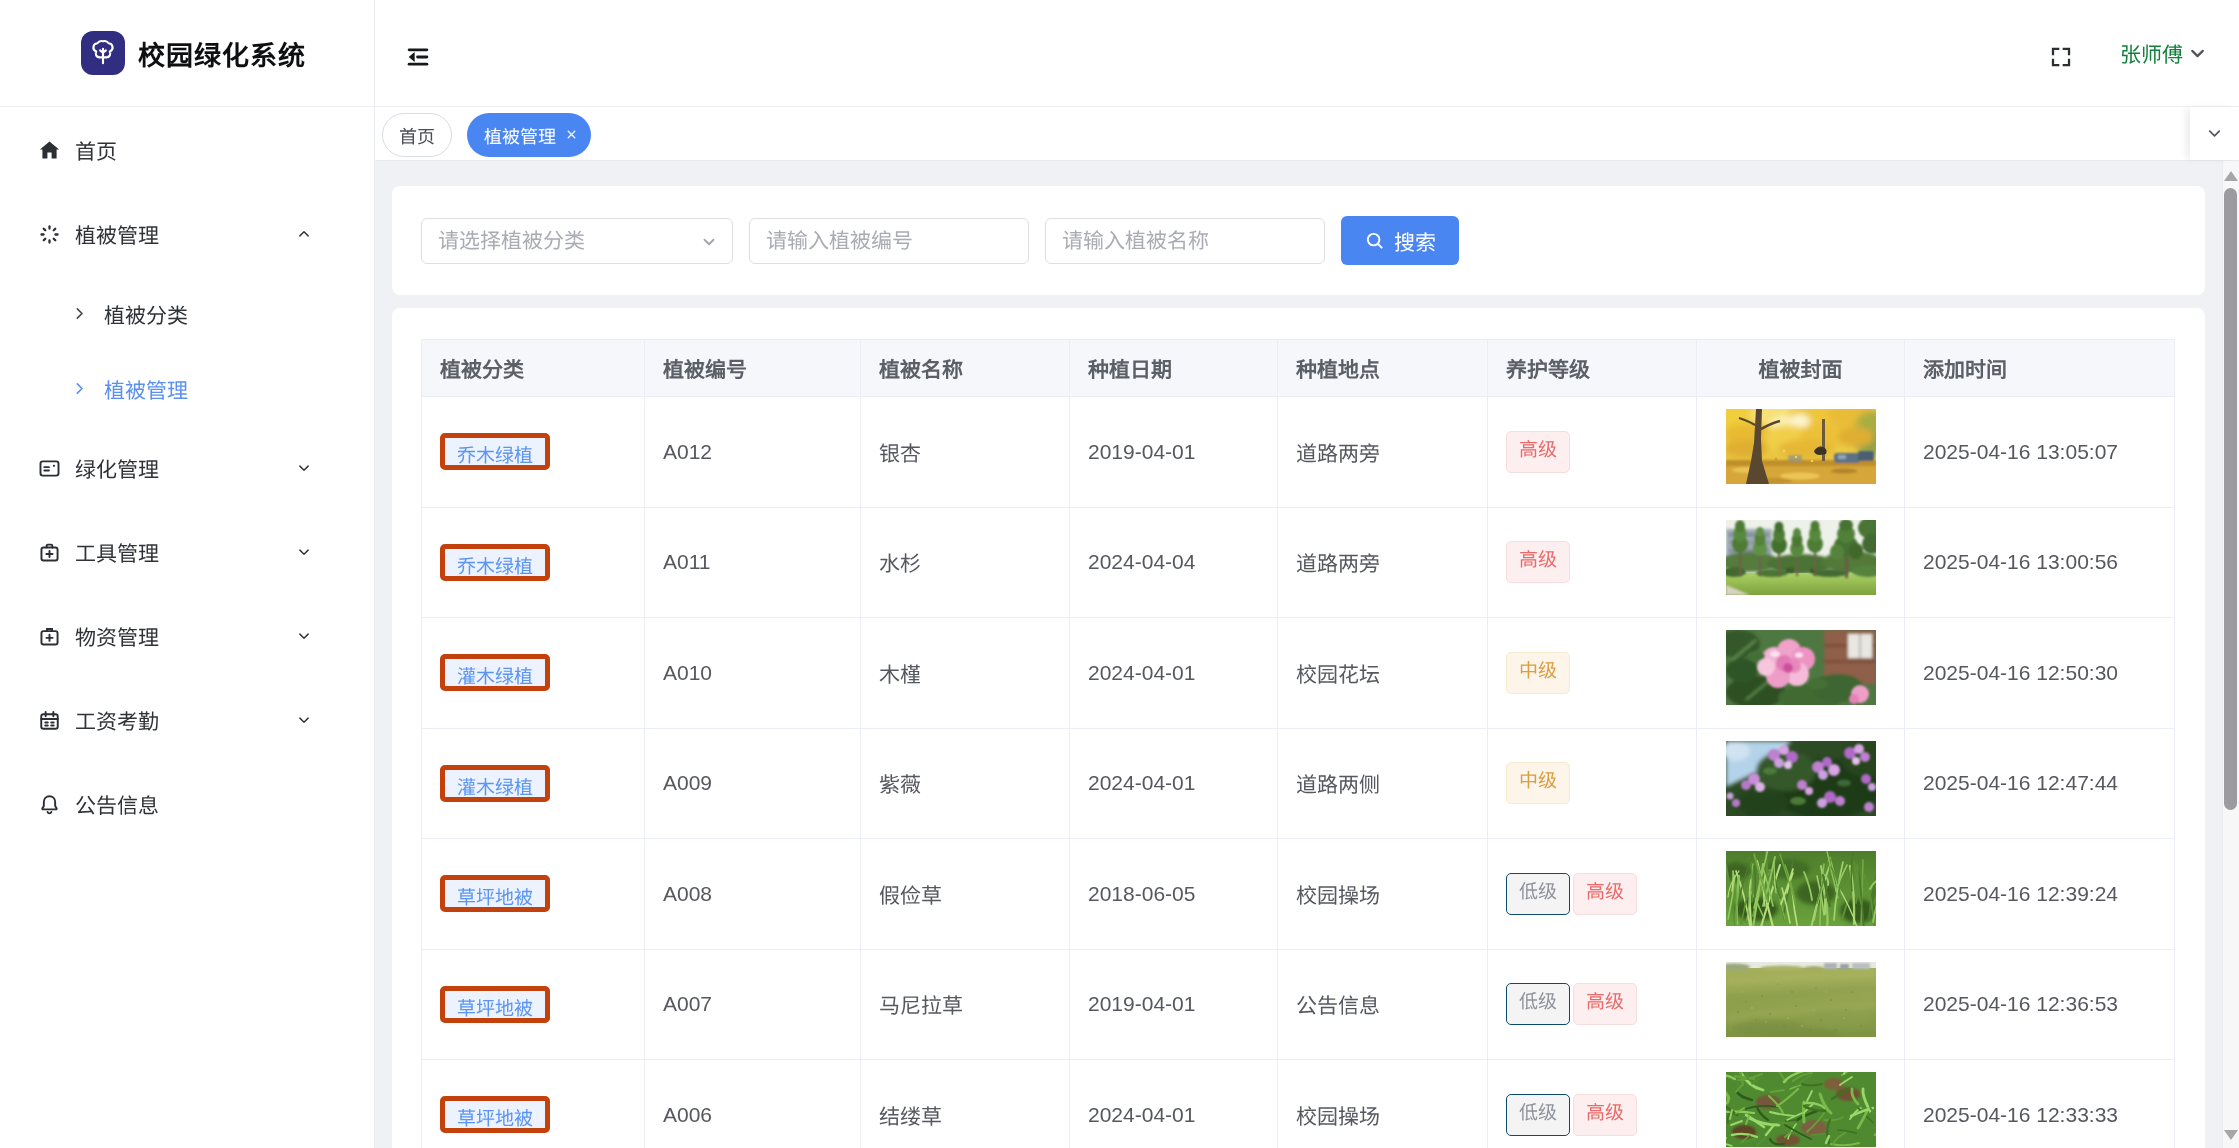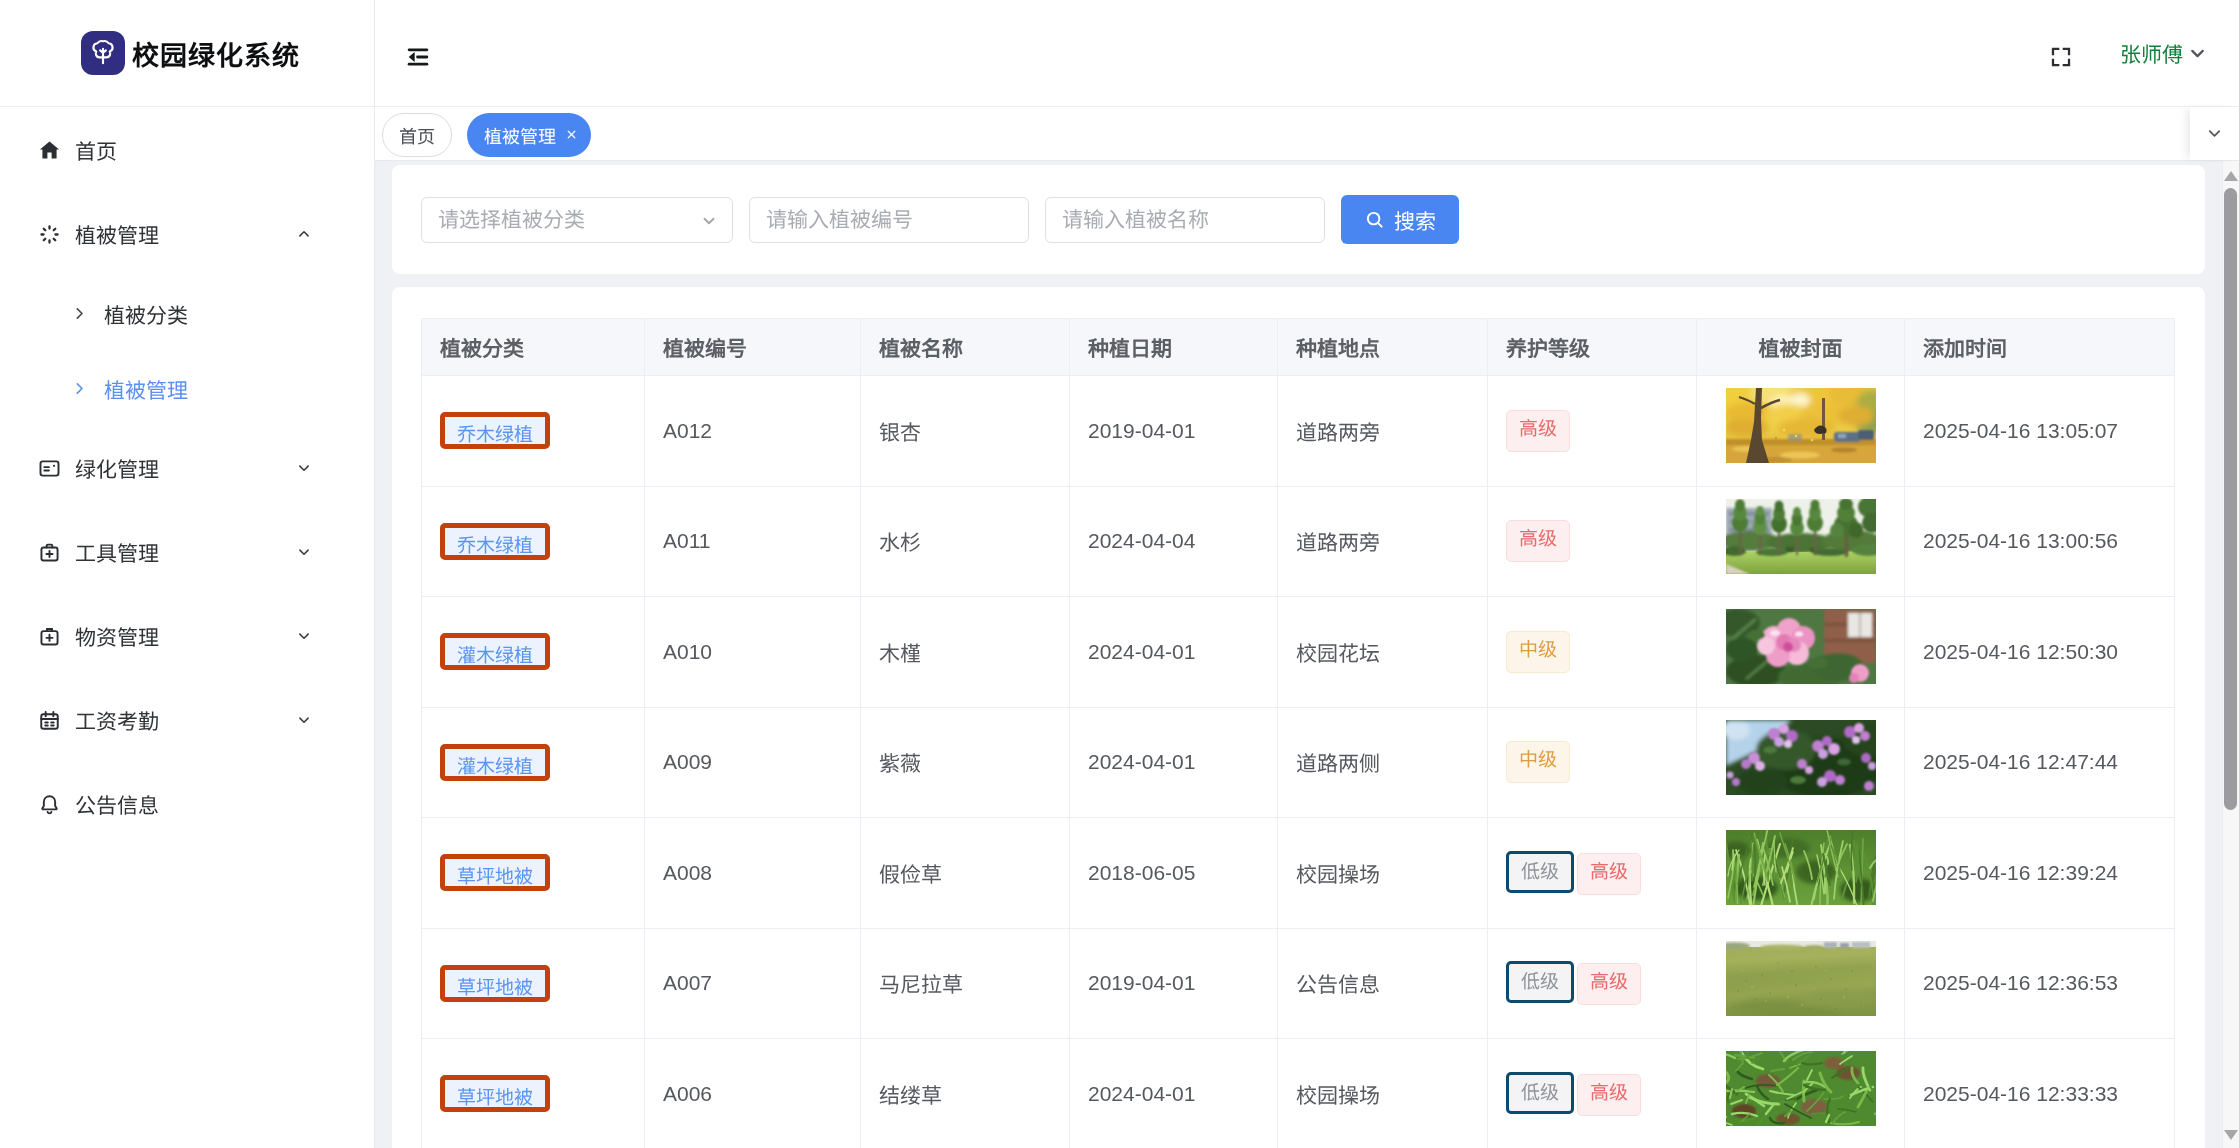--- a/index.html
+++ b/index.html
@@ -6,21 +6,21 @@
   * { margin:0; padding:0; box-sizing:border-box; }
   html,body { width:2239px; height:1148px; overflow:hidden; }
   body { font-family:"Liberation Sans","DejaVu Sans",sans-serif; font-size:21px; color:#55585e; background:#eff1f4; }
   .app { display:flex; width:2239px; height:1148px; }
 
   
   .sidebar { width:375px; flex:0 0 375px; background:#fff; border-right:1px solid #e9ebee; height:1148px; }
   .logo-row { height:107px; border-bottom:1px solid #eceef1; display:flex; align-items:center; padding-left:81px; }
   .logo-badge { width:44px; height:44px; border-radius:12px; background:#312e81; display:flex; align-items:center; justify-content:center; flex:0 0 44px; }
   .logo-badge svg { width:30px; height:30px; }
-  .logo-title { font-size:27px; font-weight:bold; color:#0e0f11; margin-left:7px; letter-spacing:1px; white-space:nowrap; }
+  .logo-title { font-size:27px; font-weight:bold; color:#0e0f11; margin-left:13px; letter-spacing:1px; white-space:nowrap; }
   .menu { padding-top:1px; }
   .mi { height:84px; display:flex; align-items:center; padding:0 61px 0 38px; color:#2f3237; font-size:21px; cursor:pointer; }
   .mi .mi-icon { width:23px; height:23px; flex:0 0 23px; color:#2b2e33; }
   .mi .mi-icon svg { width:23px; height:23px; display:block; }
   .mi .mi-label { margin-left:14px; }
   .mi .mi-caret { margin-left:auto; width:18px; height:18px; color:#35383d; }
   .mi .mi-caret svg { width:18px; height:18px; display:block; }
   .smi { height:75px; display:flex; align-items:center; padding-left:72px; color:#2f3237; font-size:21px; cursor:pointer; }
   .smi .smi-arrow { width:15px; height:15px; color:#46494e; }
   .smi .smi-arrow svg { width:15px; height:15px; display:block; }
@@ -45,21 +45,21 @@
   .tabbar { height:54px; background:#fff; border-bottom:1px solid #e7e9ec; display:flex; align-items:center; padding-left:7px; position:relative; flex:0 0 54px; }
   .tab { height:44px; border-radius:22px; display:flex; align-items:center; font-size:18px; cursor:pointer; position:relative; top:1px; }
   .tab.plain { background:#fff; border:1px solid #d9dde4; color:#4b4f55; padding:0 16px; }
   .tab.active { background:#4a86f2; color:#fff; padding:0 13px 0 17px; margin-left:15px; }
   .tab .tab-close { width:13px; height:13px; margin-left:9px; color:rgba(255,255,255,.95); }
   .tab .tab-close svg { width:13px; height:13px; display:block; }
   .tab-more { position:absolute; right:0; top:0; width:49px; height:53px; background:#fff; box-shadow:-6px 0 8px -2px rgba(0,0,0,.08); display:flex; align-items:center; justify-content:center; cursor:pointer; color:#54575d; }
   .tab-more svg { width:19px; height:19px; display:block; }
 
   
-  .content { flex:1 1 auto; padding:4px 34px 0 17px; overflow:hidden; }
+  .content { flex:1 1 auto; padding:25px 34px 0 17px; overflow:hidden; }
   .card { background:#fff; border-radius:8px; }
   .search-card { height:109px; padding:31px 29px; display:flex; align-items:center; }
   .field { height:46px; border:1px solid #dcdfe6; border-radius:6px; background:#fff; position:relative; display:flex; align-items:center; }
   .field input { border:none; outline:none; width:100%; height:100%; border-radius:6px; font-size:21px; font-family:inherit; color:#55585e; padding:0 16px; background:transparent; }
   .field input::placeholder { color:#a9acb3; }
   .f-select { width:312px; }
   .f-select input { padding-right:48px; }
   .sel-caret { position:absolute; right:14px; top:14px; width:18px; height:18px; color:#a2a5ac; pointer-events:none; }
   .sel-caret svg { width:18px; height:18px; display:block; }
   .f-input { width:280px; margin-left:16px; }
@@ -72,21 +72,21 @@
   th { height:57px; background:#f6f7fa; font-weight:bold; color:#5b5f66; font-size:21px; text-align:left; padding:0 0 0 18px; }
   td { height:110px; color:#55585e; font-size:21px; padding:0 0 0 18px; background:#fff; }
   tr.trow { height:110.5px; }
   th.c-center, td.c-center { text-align:center; padding:0; }
   td.c-center { vertical-align:top; padding-top:12px; }
   .cat-tag { display:inline-block; height:37px; line-height:35px; padding:0 12px; border-radius:5px; font-size:19px; background:#ecf3fe; border:5px solid #c2410c; color:#5b94f2; }
   .lv-tag { display:inline-block; height:42px; line-height:36px; padding:0 12px; border-radius:5px; font-size:19px; }
   .lv-tag + .lv-tag { margin-left:3px; }
   .lv-danger { background:#fdefef; border:1px solid #fbdcdc; color:#e96a6a; }
   .lv-warning { background:#fdf5ea; border:1px solid #f8eace; color:#dd9c3e; }
-  .lv-info { background:#f4f4f5; border:3px solid #0c4a6e; color:#8f939a; }
+  .lv-info { background:#f4f4f5; border:1px solid #0c4a6e; color:#8f939a; }
   .photo { width:150px; height:75px; display:inline-block; vertical-align:middle; }
 
   
   .vscroll { position:absolute; right:0; top:161px; width:17px; height:987px; background:#f7f7f8; border-left:1px solid #ededee; }
   .vs-arrow { position:absolute; left:0; width:16px; height:26px; display:flex; align-items:center; justify-content:center; cursor:pointer; }
   .vs-arrow.up { top:2px; }
   .vs-arrow.down { bottom:0; }
   .vs-arrow .tri-up { width:0; height:0; border-left:7px solid transparent; border-right:7px solid transparent; border-bottom:10px solid #a6a6a8; }
   .vs-arrow .tri-down { width:0; height:0; border-left:7px solid transparent; border-right:7px solid transparent; border-top:10px solid #a6a6a8; }
   .vs-thumb { position:absolute; left:1px; top:27px; width:13px; height:622px; border-radius:7px; background:#9c9ca0; cursor:pointer; }

